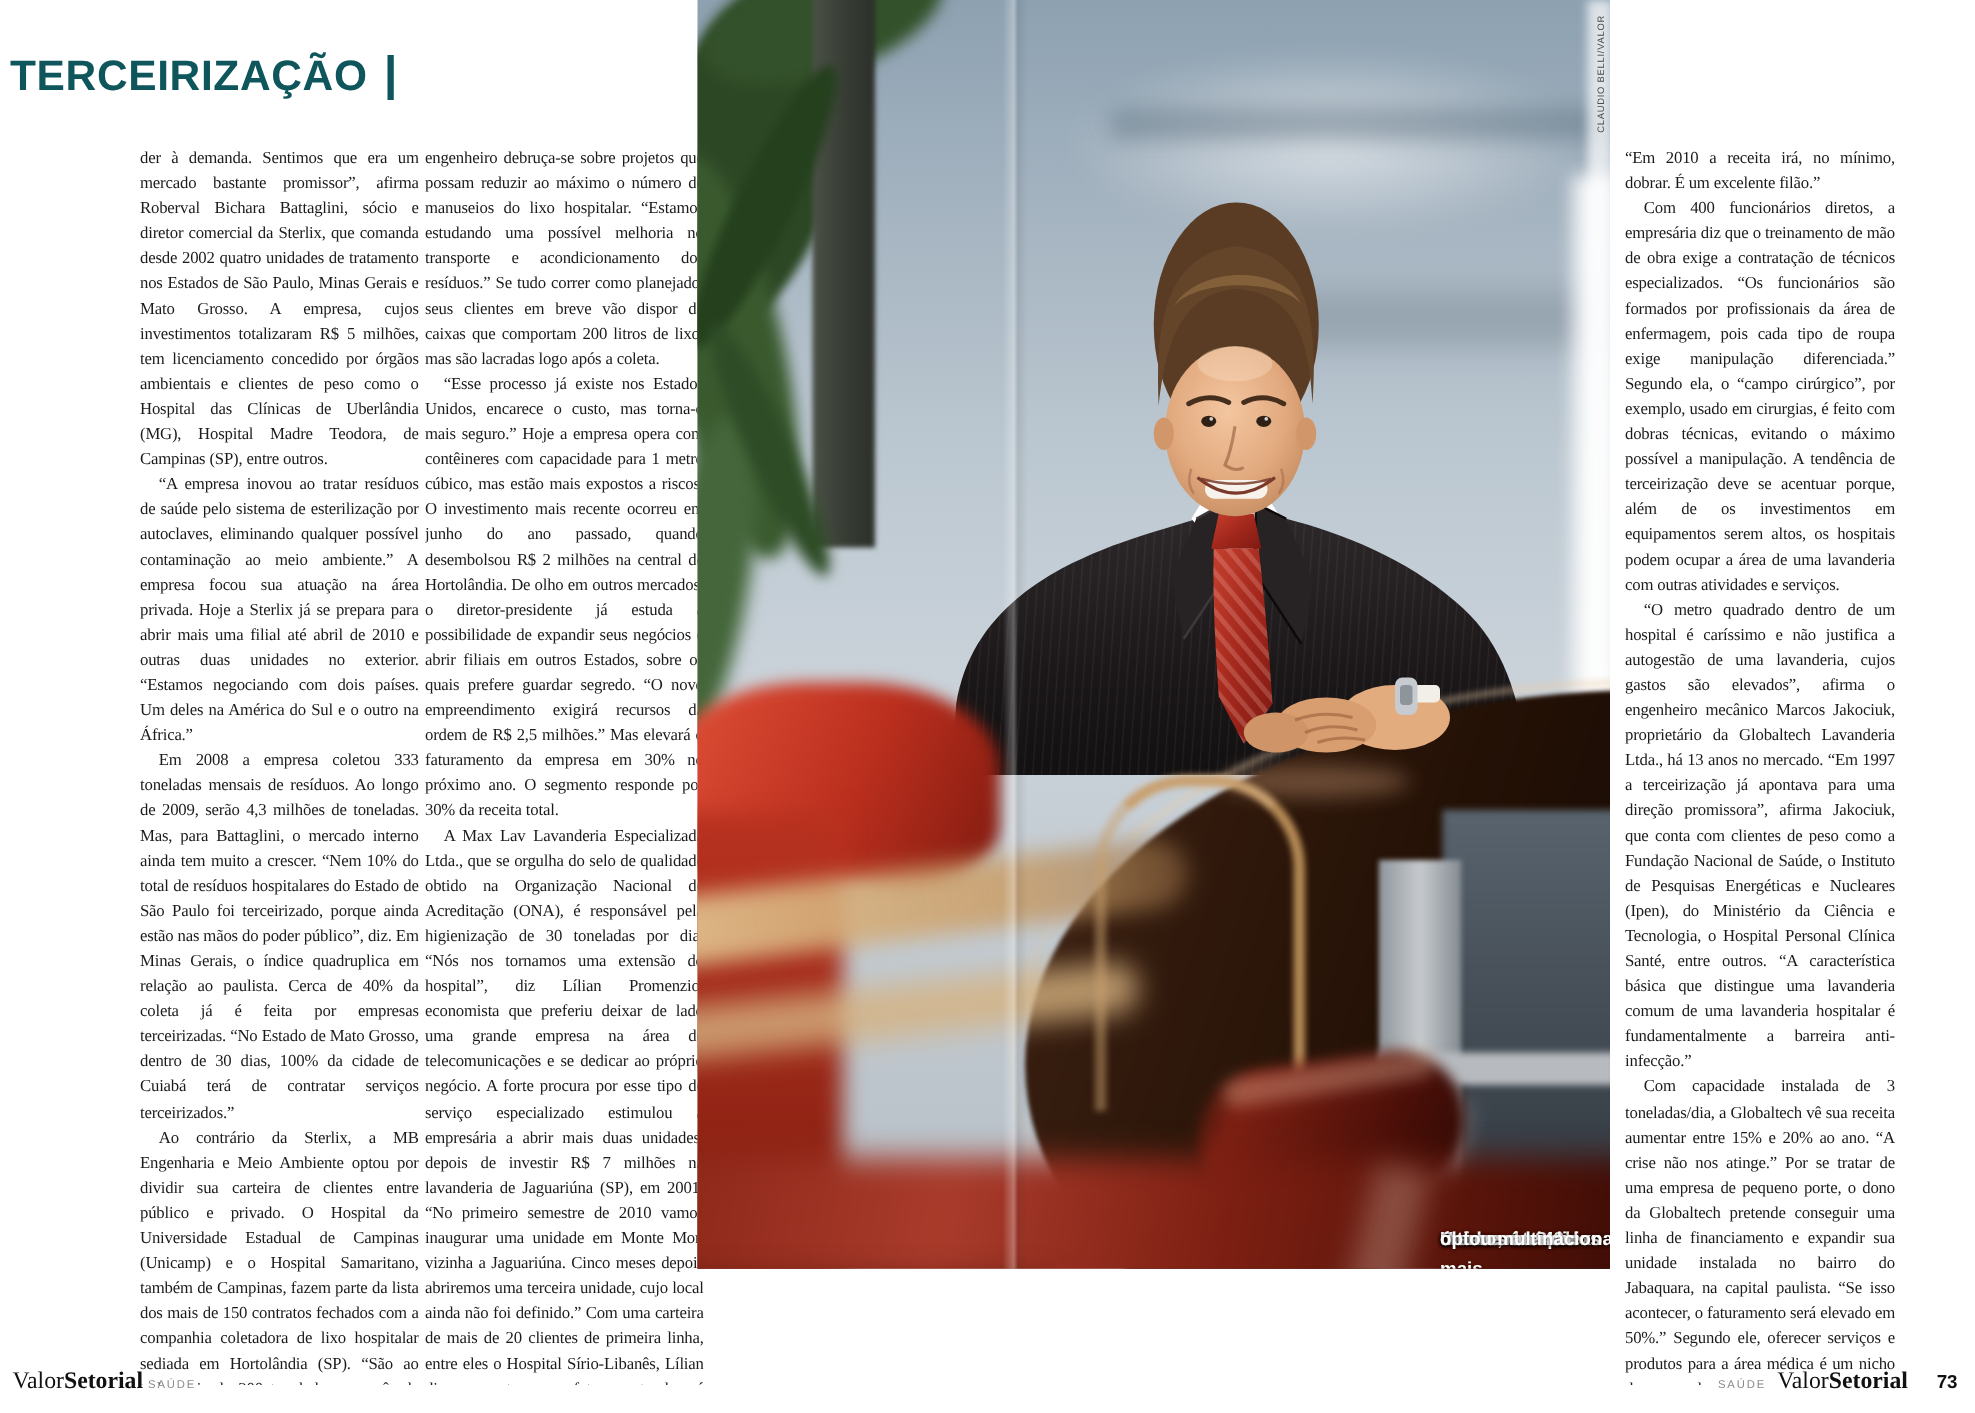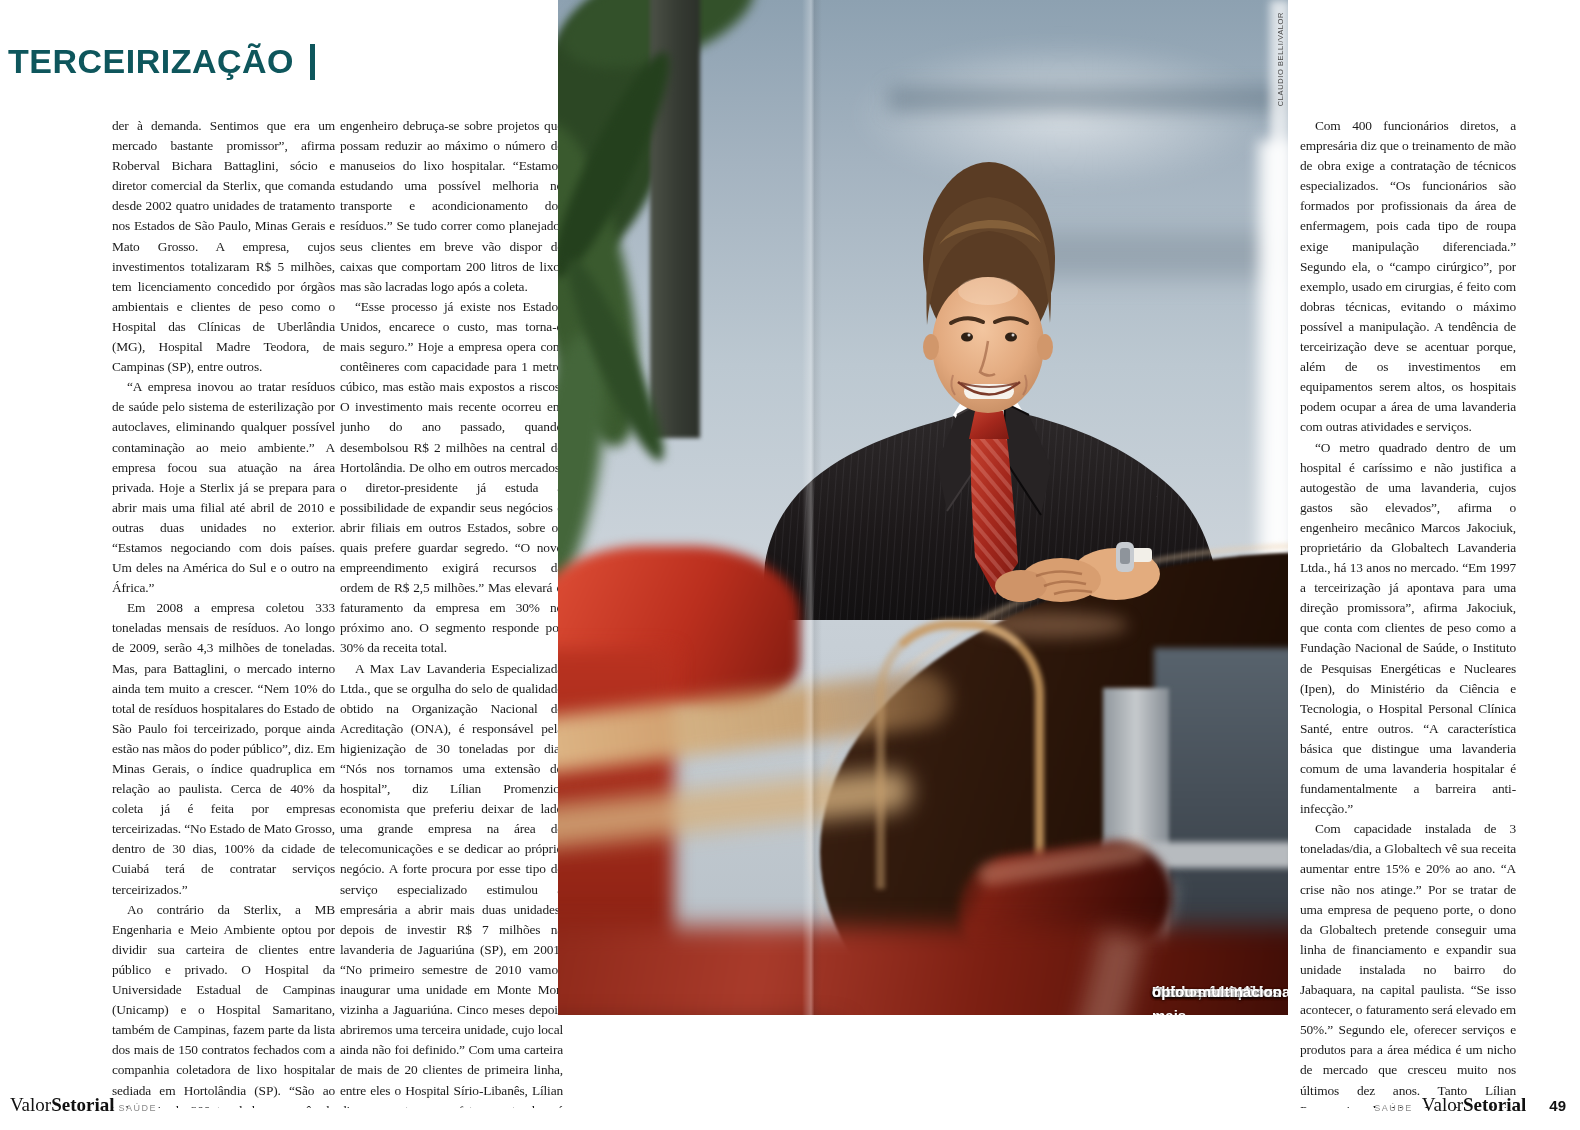--- a/index.html
+++ b/index.html
@@ -247,26 +247,27 @@
     <div>Caires, da Sodexo:</div>
     <div>Unidos é o que mais</div>
     <div>cresce nos 42</div>
     <div>últimos atendidos</div>
     <div>optou multinacional</div>
   </div>
   <div class="credit">CLAUDIO BELLI/VALOR</div>
 </div>
 
 <div class="col" id="col3">
+  <p class="cont">“Em 2010 a receita irá, no mínimo, dobrar. É um excelente filão.”</p>
   <p>Com 400 funcionários diretos, a empresária diz que o treinamento de mão de obra exige a contratação de técnicos especializados. “Os funcionários são formados por profissionais da área de enfermagem, pois cada tipo de roupa exige manipulação diferenciada.” Segundo ela, o “campo cirúrgico”, por exemplo, usado em cirurgias, é feito com dobras técnicas, evitando o máximo possível a manipulação. A tendência de terceirização deve se acentuar porque, além de os investimentos em equipamentos serem altos, os hospitais podem ocupar a área de uma lavanderia com outras atividades e serviços.</p>
   <p>“O metro quadrado dentro de um hospital é caríssimo e não justifica a autogestão de uma lavanderia, cujos gastos são elevados”, afirma o engenheiro mecânico Marcos Jakociuk, proprietário da Globaltech Lavanderia Ltda., há 13 anos no mercado. “Em 1997 a terceirização já apontava para uma direção promissora”, afirma Jakociuk, que conta com clientes de peso como a Fundação Nacional de Saúde, o Instituto de Pesquisas Energéticas e Nucleares (Ipen), do Ministério da Ciência e Tecnologia, o Hospital Personal Clínica Santé, entre outros. “A característica básica que distingue uma lavanderia comum de uma lavanderia hospitalar é fundamentalmente a barreira anti-infecção.”</p>
   <p>Com capacidade instalada de 3 toneladas/dia, a Globaltech vê sua receita aumentar entre 15% e 20% ao ano. “A crise não nos atinge.” Por se tratar de uma empresa de pequeno porte, o dono da Globaltech pretende conseguir uma linha de financiamento e expandir sua unidade instalada no bairro do Jabaquara, na capital paulista. “Se isso acontecer, o faturamento será elevado em 50%.” Segundo ele, oferecer serviços e produtos para a área médica é um nicho de mercado que cresceu muito nos últimos dez anos. Tanto Lílian Promenzio, da Max Lav Lavanderia, quanto o dono da Globaltech fazem visitas constantes à sua clien-</p>
 </div>
 
 <div class="footer" id="footer-left">
   <span class="brand"><span>Valor</span><b>Setorial</b></span>
   <span class="sec">SAÚDE</span>
 </div>
 <div class="footer" id="footer-right">
   <span class="sec">SAÚDE</span>
   <span class="brand"><span>Valor</span><b>Setorial</b></span>
-  <span class="pagenum">49</span>
+  <span class="pagenum">73</span>
 </div>
 
 </body></html>

